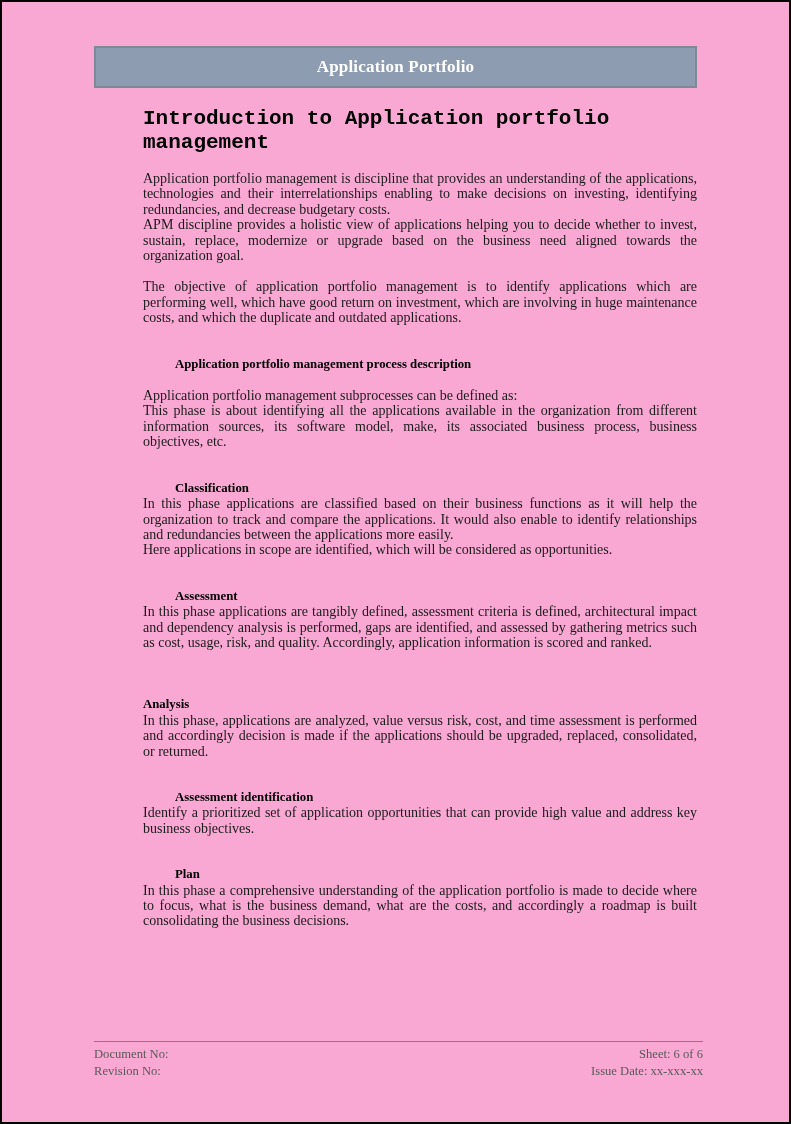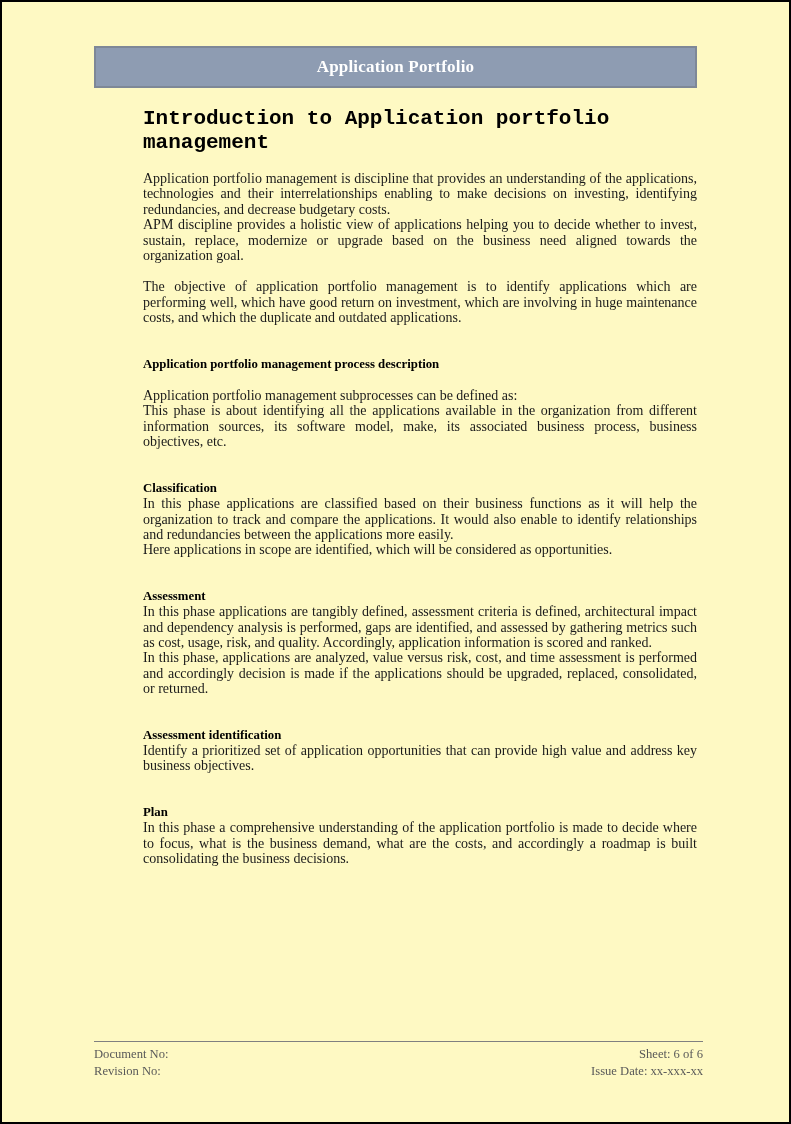--- a/index.html
+++ b/index.html
@@ -3,21 +3,21 @@
 <meta charset="utf-8">
 <style>
   * { margin: 0; padding: 0; box-sizing: border-box; }
   html, body { background: #ffffff; }
   body { font-family: "Liberation Serif", "DejaVu Serif", serif; }
 
   .page {
     position: relative;
     width: 791px;
     height: 1124px;
-    background: #fef9c3;
+    background: #f9a8d4;
     border: 2px solid #000000;
     overflow: hidden;
   }
 
   .margin-block {
     margin-left: 92px;
     margin-right: 92px;
   }
 
   .banner {
@@ -50,21 +50,21 @@
     color: #000000;
     font-family: Liberation Mono, monospace;
   }
 
   .para {
     font-size: 14px;
     line-height: 15.4px;
     text-align: justify;
   }
   .gap-1 { margin-top: 16px; }   
-  .gap-2 { margin-top: 31px; }   
+  .gap-2 { margin-top: 31px; margin-left: 32px; }   
   .gap-3 { margin-top: 47px; }   
 
   .bold-heading {
     font-size: 12.8px;
     line-height: 15.4px;
     font-weight: bold;
     color: #000000;
   }
 
   .footer {
@@ -111,20 +111,21 @@
       <p class="para">In this phase applications are classified based on their business functions as it will help the organization to track and compare the applications. It would also enable to identify relationships and redundancies between the applications more easily.</p>
       <p class="para">Here applications in scope are identified, which will be considered as opportunities.</p>
     </div>
 
     <div>
       <p class="bold-heading gap-2">Assessment</p>
       <p class="para">In this phase applications are tangibly defined, assessment criteria is defined, architectural impact and dependency analysis is performed, gaps are identified, and assessed by gathering metrics such as cost, usage, risk, and quality. Accordingly, application information is scored and ranked.</p>
     </div>
 
     <div>
+      <p class="bold-heading gap-3">Analysis</p>
       <p class="para">In this phase, applications are analyzed, value versus risk, cost, and time assessment is performed and accordingly decision is made if the applications should be upgraded, replaced, consolidated, or returned.</p>
     </div>
 
     <div>
       <p class="bold-heading gap-2">Assessment identification</p>
       <p class="para">Identify a prioritized set of application opportunities that can provide high value and address key business objectives.</p>
     </div>
 
     <div>
       <p class="bold-heading gap-2">Plan</p>

